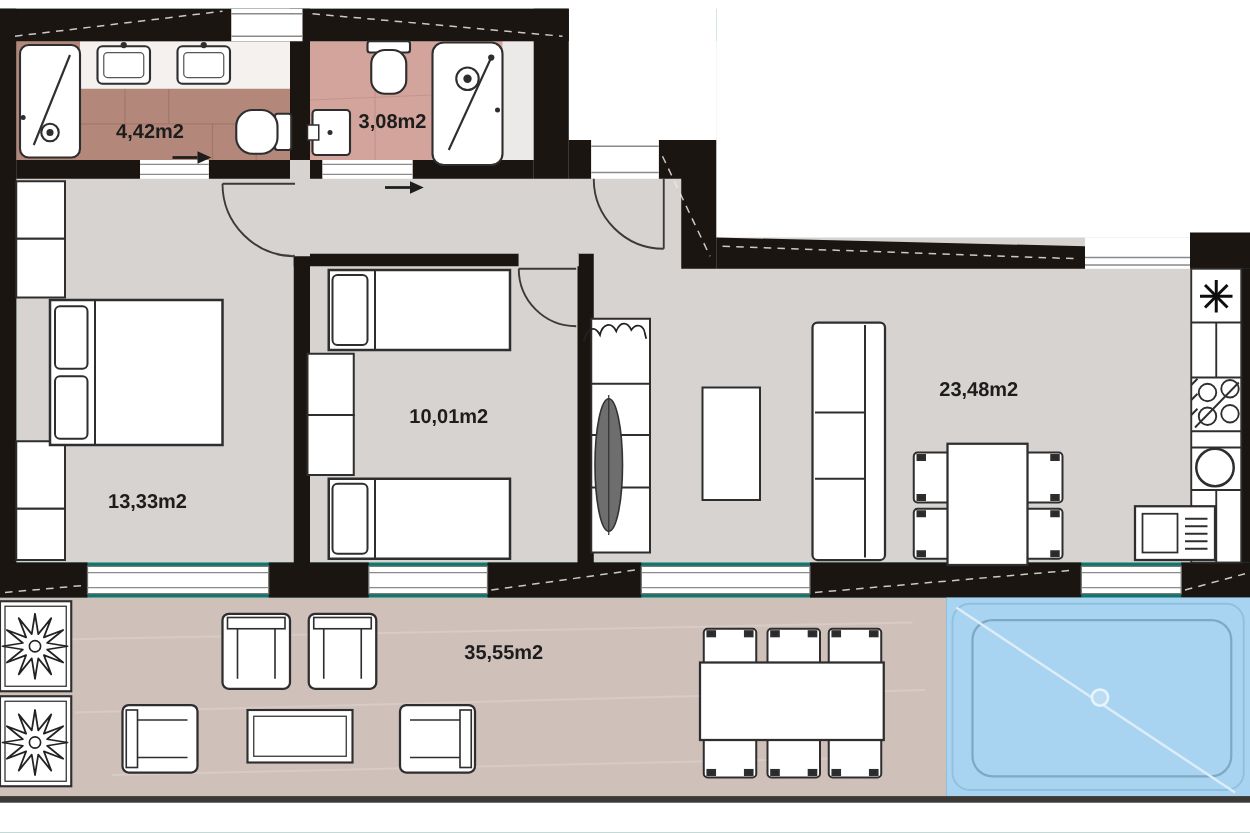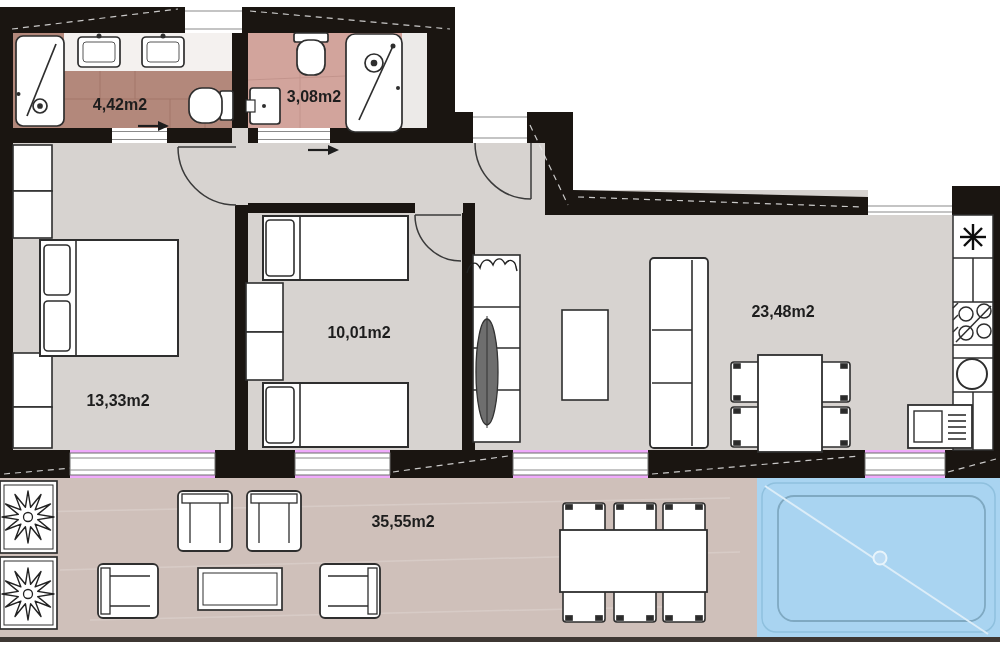--- a/index.html
+++ b/index.html
@@ -1,16 +1,16 @@
 <!DOCTYPE html>
 <html><head>
 <meta charset="utf-8">
 <style>
   html,body { margin:0; padding:0; background:#ffffff; }
-  #stage { position:relative; width:1000px; height:666px; background:#f0abfc; overflow:hidden; }
+  #stage { position:relative; width:1000px; height:666px; background:#0f766e; overflow:hidden; }
   svg { position:absolute; left:0; top:0; display:block; }
   .room-label { font-family:"Liberation Sans", sans-serif; font-weight:700; font-size:16px; }
 </style>
 </head>
 <body>
 
 <div id="stage">
 <svg width="1000" height="666" viewBox="0 0 1000 666" xmlns="http://www.w3.org/2000/svg">
 
   <defs>

